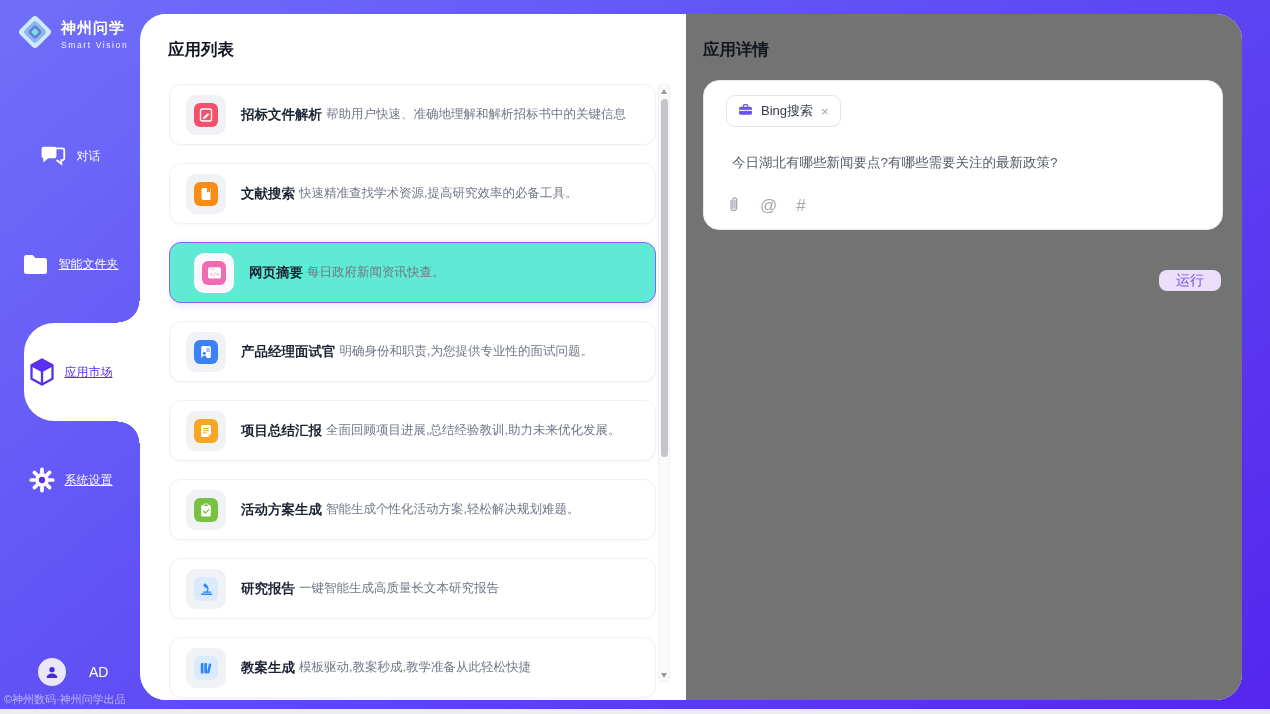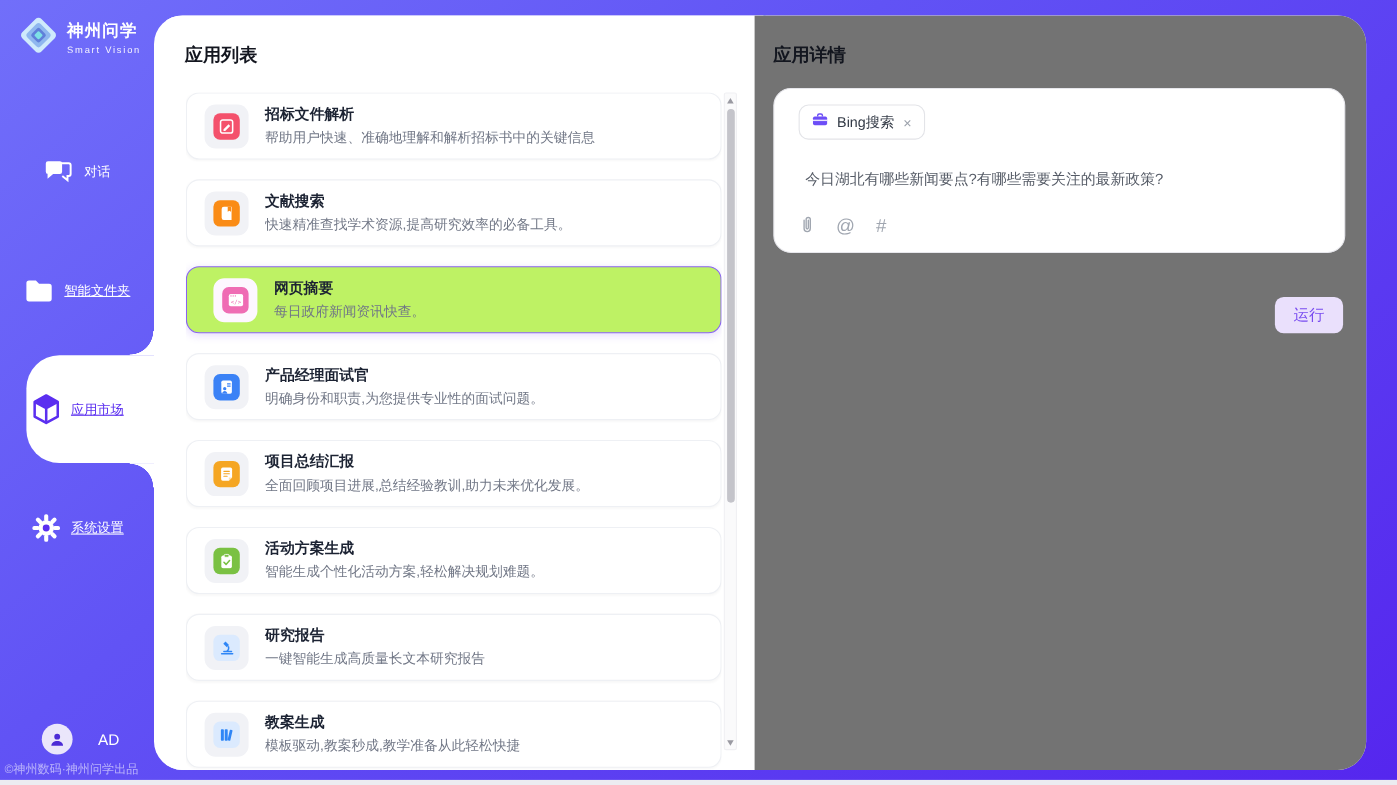--- a/index.html
+++ b/index.html
@@ -32,46 +32,46 @@
   .side-footer { position:absolute; bottom:7px; left:4px; width:134px; color:rgba(255,255,255,.55); font-size:11px; white-space:nowrap; overflow:hidden; }
 
   
   .content { position:absolute; left:140px; top:14px; right:28px; bottom:14px; border-radius:26px; background:#fff; z-index:1; overflow:hidden; }
 
   
   .list-panel { position:absolute; left:11px; top:0; bottom:0; width:545px; background:#fff; border-right:2px solid #1d4ed8;text-decoration:underline; }
   .panel-title { position:absolute; top:25px; left:17px; font-size:16.5px; font-weight:bold; color:#13161f; }
   .apps { position:absolute; left:18px; right:38px; top:70px; bottom:0; display:flex; flex-direction:column; gap:18px; overflow:hidden; }
   .app-card { flex:0 0 61px; display:flex; align-items:center; gap:15px; padding:0 16px; background:#fff; border:1px solid #eef0f4; border-radius:12px; cursor:pointer; box-shadow:0 1px 2px rgba(20,20,40,.03); }
-  .app-card.selected { border:1.5px solid #8a63f2; background:#bef264; box-shadow:0 2px 8px rgba(122,77,240,.18);padding-left:24px; }
+  .app-card.selected { border:1.5px solid #8a63f2; background:#5eead4; box-shadow:0 2px 8px rgba(122,77,240,.18);padding-left:24px; }
   .app-icon { width:40px; height:40px; border-radius:10px; background:#f1f2f6; display:flex; align-items:center; justify-content:center; flex:none; }
   .app-card.selected .app-icon { background:#fdf7ff; }
   .glyph { width:24px; height:24px; border-radius:6px; display:flex; align-items:center; justify-content:center; }
-  .app-text { display:flex; flex-direction:column; gap:4px; min-width:0; }
+  .app-text { display:flex; flex-direction:row; gap:4px; min-width:0; }
   .app-title { font-size:13.5px; font-weight:bold; color:#1c2333; }
   .app-desc { font-size:12.5px; color:#717786; white-space:nowrap; overflow:hidden; }
 
   
   .sb { position:absolute; top:70px; bottom:18px; right:24px; width:12px; background:#fafafb; border:1px solid #f0f0f3; border-radius:2px; display:flex; flex-direction:column; align-items:center; }
   .sb-btn { width:12px; height:12px; display:flex; align-items:center; justify-content:center; cursor:pointer; }
   .tri-up { width:0; height:0; border-left:3.5px solid transparent; border-right:3.5px solid transparent; border-bottom:5px solid #9a9aa2; }
   .tri-dn { width:0; height:0; border-left:3.5px solid transparent; border-right:3.5px solid transparent; border-top:5px solid #9a9aa2; }
   .sb-track { flex:1; width:100%; position:relative; }
   .sb-thumb { position:absolute; top:2px; left:1.5px; width:7px; height:358px; background:#c4c4ca; border-radius:4px; cursor:pointer; }
 
   
   .detail-panel { position:absolute; left:546px; right:0; top:0; bottom:0; background:#737373; }
   .input-card { position:absolute; left:17px; top:66px; width:520px; height:150px; background:#fff; border:1px solid #e7e7ec; border-radius:16px; }
   .tool-tag { position:absolute; left:22px; top:14px; display:inline-flex; align-items:center; gap:8px; height:32px; padding:0 11px; border:1px solid #e3e4e8; border-radius:9px; background:#fff; }
   .tool-tag .tag-label { font-size:13px; color:#333a46; }
   .tool-tag .tag-close { font-size:13px; color:#9ba1ab; cursor:pointer; line-height:1; }
   .prompt { position:absolute; left:28px; right:22px; top:72px; font-size:13.5px; color:#555b66; line-height:1.5; }
   .io-toolbar { position:absolute; left:22px; bottom:13px; display:flex; align-items:center; gap:19px; color:#a0a6b0; }
   .io-toolbar .tb { font-size:17px; line-height:1; cursor:pointer; }
-  .run-btn { position:absolute; top:256px; right:21px; height:33px; padding:0 17px; border:none; border-radius:8px; background:#eae0fc; color:#7a4df0; font-size:14px; font-family:inherit; cursor:pointer; }
+  .run-btn { position:absolute; top:256px; right:21px; height:21px; padding:0 17px; border:none; border-radius:8px; background:#eae0fc; color:#7a4df0; font-size:14px; font-family:inherit; cursor:pointer; }
 </style>
 </head>
 <body>
 
 <div class="sidebar">
   <div class="logo">
     <span>
       <svg width="38" height="38" viewBox="0 0 40 40">
         <g transform="rotate(45 20 20)">
           <rect x="7" y="7" width="26" height="26" rx="4" fill="#cfeafc"></rect>

